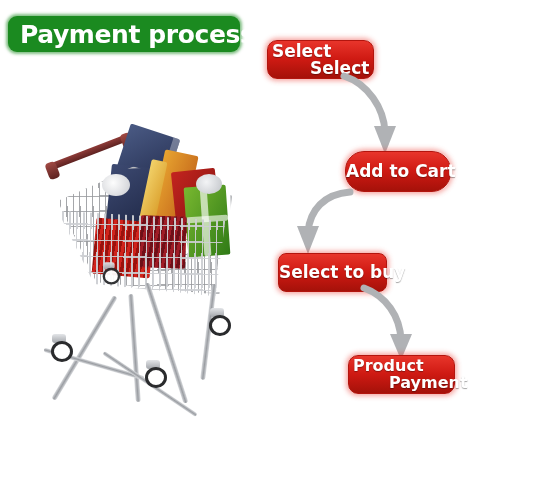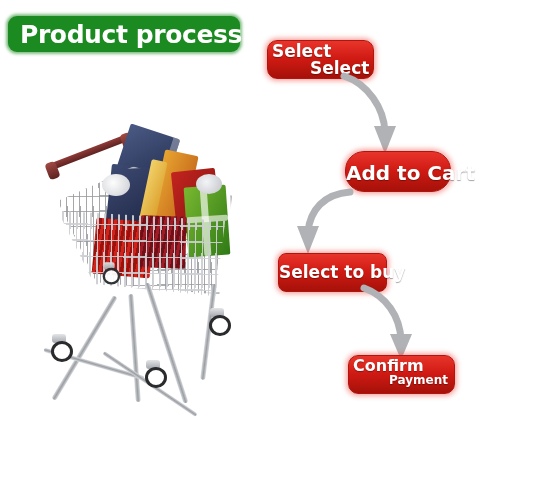--- a/index.html
+++ b/index.html
@@ -245,54 +245,54 @@
     border-radius: 10px;
   }
   #box-select .l1 { left: 4px;  top: 0px;  font-size: 17px; }
   #box-select .l2 { left: 42px; top: 17px; font-size: 17px; }
 
   #box-cart {
     left: 345px; top: 151px; width: 104px; height: 39px;
     border-radius: 19px;
   }
   #box-cart .l1 {
-    left: 0; top: 9px; width: 104px; text-align: center; font-size: 20px;
+    left: 0; top: 9px; width: 104px; text-align: center; font-size: 17px;
   }
 
   #box-click {
     left: 278px; top: 253px; width: 107px; height: 37px;
     border-radius: 8px;
   }
   #box-click .l1 {
     left: 0; top: 8px; width: 107px; text-align: center; font-size: 17px;
   }
 
   #box-confirm {
     left: 348px; top: 355px; width: 105px; height: 37px;
     border-radius: 10px;
   }
   #box-confirm .l1 { left: 4px;  top: 0px;  font-size: 16px; }
-  #box-confirm .l2 { left: 40px; top: 17px; font-size: 12px; }
+  #box-confirm .l2 { left: 40px; top: 17px; font-size: 16px; }
 
   
   .arrow-svg {
     position: absolute;
     overflow: visible;
   }
   #arrow-1 { left: 340px; top: 74px; }
   #arrow-2 { left: 288px; top: 188px; }
   #arrow-3 { left: 360px; top: 286px; }
 </style>
 </head>
 <body>
 
 <div id="page">
 
   <div id="title-badge">
-    <span id="title-text">Product process:</span>
+    <span id="title-text">Payment process:</span>
   </div>
 
   <div id="cart-photo">
 
     <div class="handle-bar cart-layer"></div>
     <div class="handle-knob left"></div>
     <div class="handle-knob right"></div>
 
     <div class="basket"></div>
 
@@ -347,17 +347,17 @@
   <div class="flow-box" id="box-click">
     <span class="lbl l1">Select to buy</span>
   </div>
 
   <svg class="arrow-svg" id="arrow-3" width="70" height="76" viewBox="0 0 70 76">
     <path d="M4 2 C 26 10, 40 30, 41 54" stroke="#b0b2b5" stroke-width="7" fill="none" stroke-linecap="round"></path>
     <path d="M30 48 L52 48 L41 74 Z" fill="#b0b2b5"></path>
   </svg>
 
   <div class="flow-box" id="box-confirm">
-    <span class="lbl l1">Confirm</span>
+    <span class="lbl l1">Product</span>
     <span class="lbl l2">Payment</span>
   </div>
 
 </div>
 
 </body></html>

